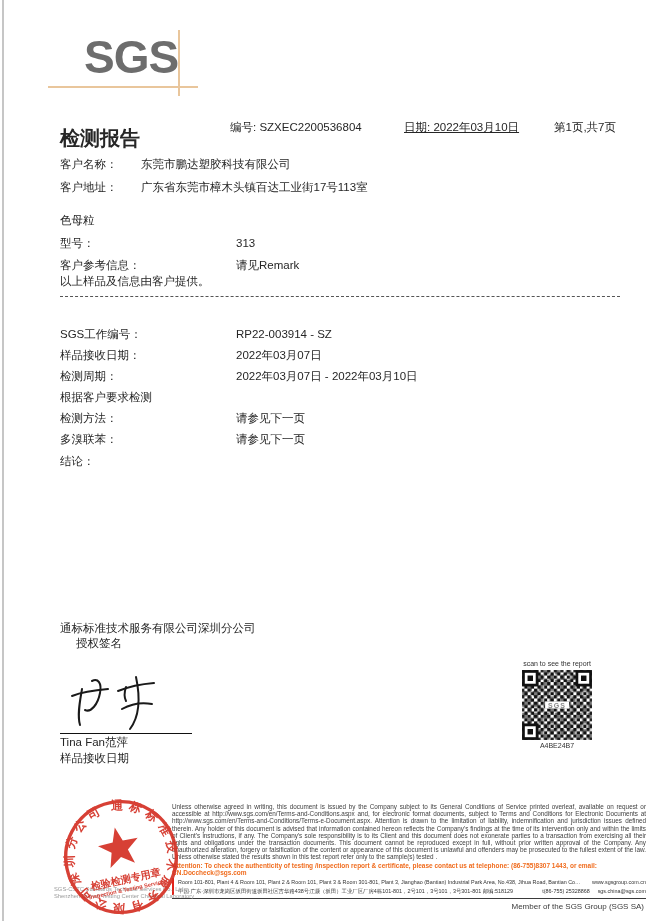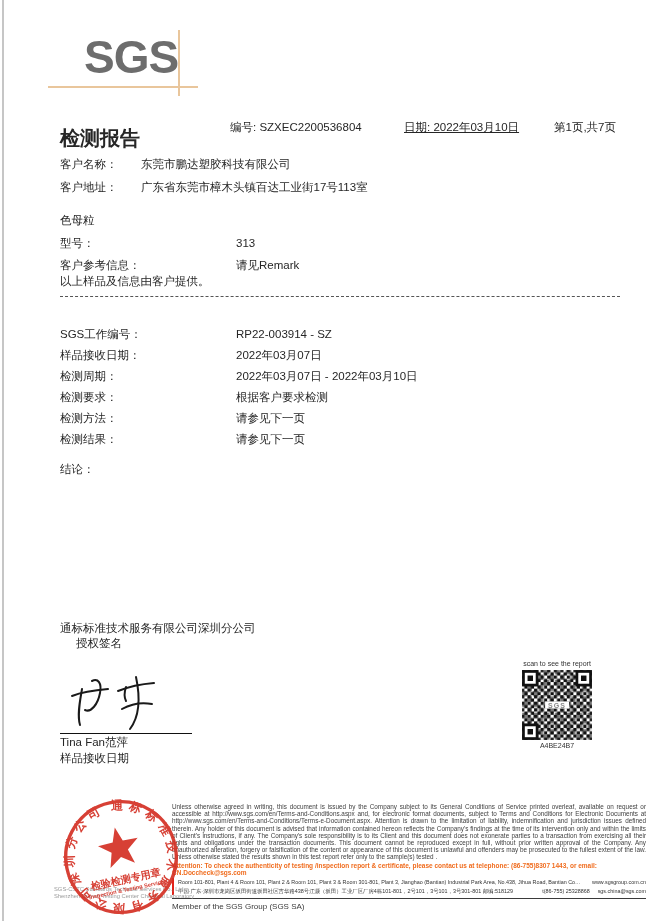--- a/index.html
+++ b/index.html
@@ -29,21 +29,21 @@
   .row .lbl { flex:none; }
   .client-block { position:absolute; left:60px; top:153px; width:560px; }
   .client-block .lbl { width:70px; }
   .sample-block { position:absolute; left:60px; top:209px; width:560px; }
   .sample-block .lbl, .report-block .lbl { width:165px; }
   .note-line { position:absolute; left:60px; top:274px; }
   .dashed-sep { position:absolute; left:60px; top:296px; width:560px; border-top:1px dashed #555; }
 
   .report-block { position:absolute; left:60px; top:324px; width:562px; }
   .report-block .row { line-height:21px; }
-  .conclusion-row { display:flex; margin-top:9px;gap:36px; }
+  .conclusion-row { display:flex; margin-top:1px;gap:36px; }
   .conclusion-row .lbl { width:165px; flex:none; line-height:21px; }
   .conclusion-text { flex:1; line-height:15.5px; padding-top:3px; text-align:justify; }
 
   
   .sig-block { position:absolute; left:60px; top:621px; width:320px; }
   .sig-company { line-height:15px; }
   .sig-auth { line-height:15px;margin-left:16px; }
   .sig-svg { margin:18px 0 0 8px; display:block; }
   .sig-line { width:132px; border-top:1.5px solid #111; margin-top:2px; }
   .sig-name { line-height:16px; }
@@ -63,21 +63,21 @@
   .seal-company-en { position:absolute; left:54px; top:886px; width:200px; z-index:2;
     font-size:5.8px; line-height:6.8px; color:#9a9a9a; }
   .footer-right { position:absolute; left:172px; top:803px; width:474px; z-index:1; }
   .disclaimer { font-size:6.35px; line-height:7.2px; color:#3f3f3f; text-align:justify; }
   .attention { font-size:6.5px; line-height:7.4px; color:#f06c1e; font-weight:700; margin-top:1px; }
   .address-block { margin-top:2px; border-left:2px solid #e2231a; padding-left:4px; }
   .addr-line { display:flex; font-size:5.4px; line-height:8.5px; color:#333; white-space:nowrap; }
   .addr-line .grow { flex:1; overflow:hidden; text-overflow:ellipsis; }
   .addr-line .ext { margin-left:8px; }
   .footer-rule { margin-top:3px; border-top:1.5px solid #3a3a3a; }
-  .member-line { font-size:8px; color:#3a3a3a; margin-top:3px; padding-right:2px; }
+  .member-line { text-align:right; font-size:8px; color:#3a3a3a; margin-top:3px; padding-right:2px; }
 </style>
 </head>
 <body>
 
 <div class="page-edge"></div>
 
 <div class="crop-h"></div>
 <div class="crop-v"></div>
 <div class="logo-wrap">
   <div class="logo-text">SGS</div>
@@ -125,29 +125,28 @@
   </div>
   <div class="row">
     <span class="lbl">样品接收日期：</span>
     <span class="val">2022年03月07日</span>
   </div>
   <div class="row">
     <span class="lbl">检测周期：</span>
     <span class="val">2022年03月07日 - 2022年03月10日</span>
   </div>
   <div class="row">
-    <span class="lbl">检测要求：</span>
     <span class="val">根据客户要求检测</span>
   </div>
   <div class="row">
     <span class="lbl">检测方法：</span>
     <span class="val">请参见下一页</span>
   </div>
   <div class="row">
-    <span class="lbl">检测结果：</span>
+    <span class="lbl">多溴联苯：</span>
     <span class="val">请参见下一页</span>
   </div>
   <div class="conclusion-row">
     <span class="lbl">结论：</span>
   </div>
 </div>
 
 <div class="sig-block">
   <div class="sig-company">通标标准技术服务有限公司深圳分公司</div>
   <div class="sig-auth">授权签名</div>

